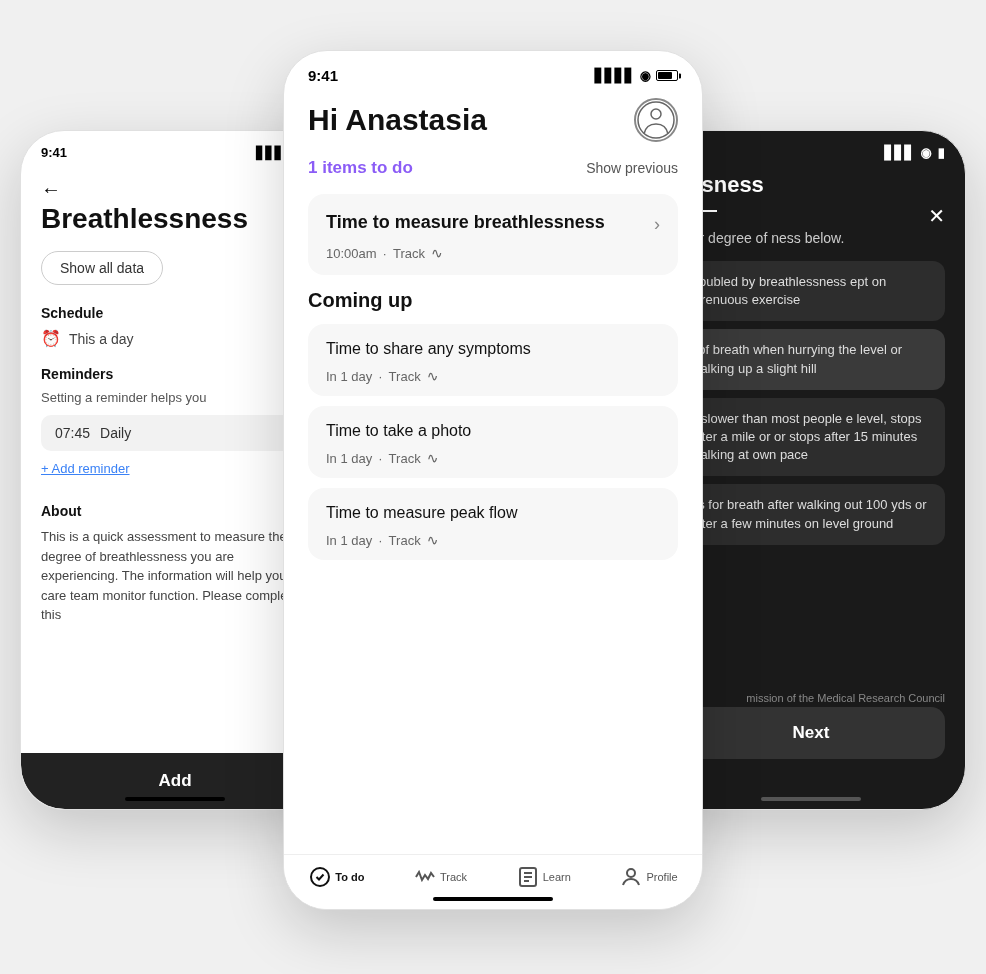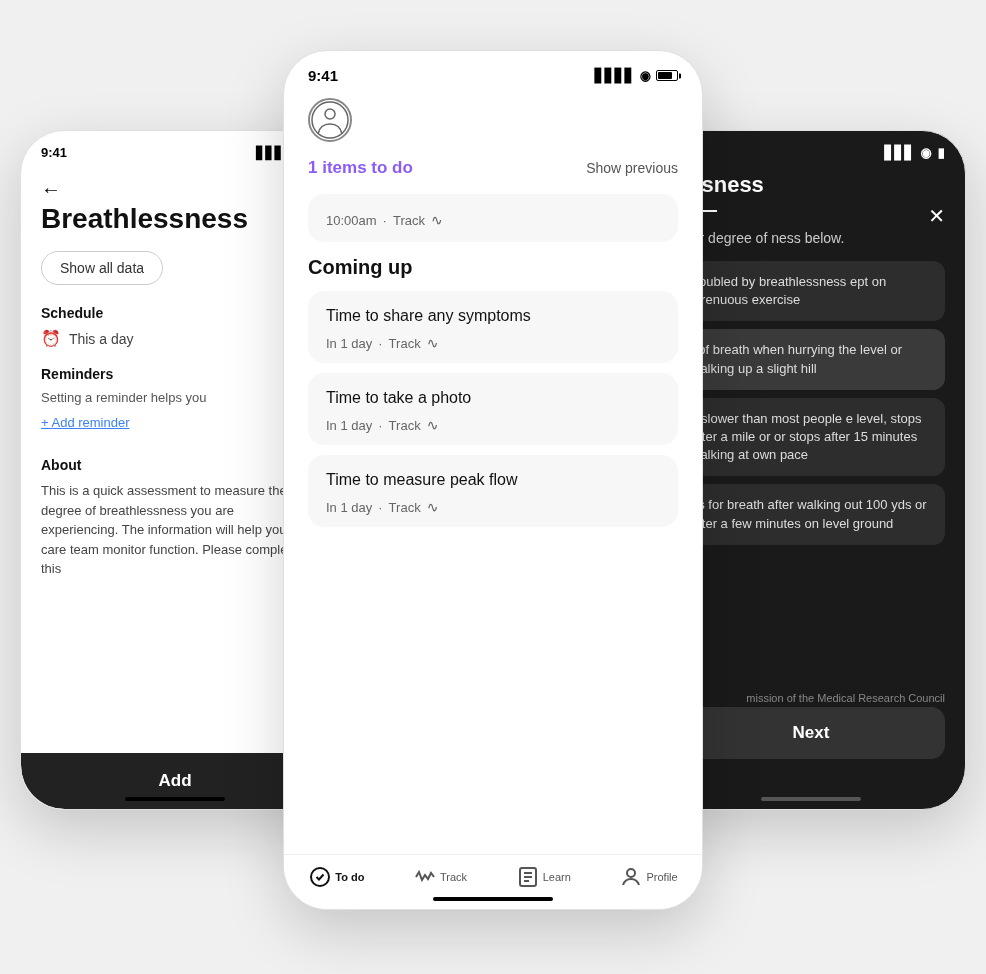--- a/index.html
+++ b/index.html
@@ -452,20 +452,24 @@
     <span class="back-arrow">←</span>
     <h1>Breathlessness</h1>
     <div class="show-all-btn">Show all data</div>
     <div class="section-label">Schedule</div>
     <div class="schedule-row">
       <span class="clock-icon">⏰</span>
       <span>This a day</span>
     </div>
     <div class="section-label">Reminders</div>
     <div class="reminders-desc">Setting a reminder helps you</div>
+    <div class="reminder-pill">
+      <span>07:45</span>
+      <span>Daily</span>
+    </div>
     <div class="add-reminder">+ Add reminder</div>
     <div class="section-label">About</div>
     <div class="about-text">This is a quick assessment to measure the degree of breathlessness you are experiencing. The information will help your care team monitor function. Please complete this</div>
   </div>
   <div class="bottom-btn">Add</div>
   <div class="home-bar-left"></div>
 </div>
 
 <div class="phone phone-right">
   <div class="status-bar">
@@ -494,33 +498,38 @@
     <div class="status-icons">
       <span>▋▋▋▋</span>
       <span>◉</span>
       <div class="battery-icon">
         <div class="battery-fill"></div>
       </div>
     </div>
   </div>
   <div class="center-content">
     <div class="greeting-row">
+      <div class="greeting">Hi Anastasia</div>
       <div class="avatar-icon">
         <svg viewBox="0 0 40 40" width="40" height="40">
           <circle cx="20" cy="20" r="18" fill="none" stroke="#666" stroke-width="1.5"></circle>
           <circle cx="20" cy="14" r="5" fill="none" stroke="#666" stroke-width="1.5"></circle>
           <path d="M8 34 Q10 24 20 24 Q30 24 32 34" fill="none" stroke="#666" stroke-width="1.5"></path>
         </svg>
       </div>
     </div>
     <div class="items-row">
       <span class="items-count">1 items to do</span>
       <span class="show-previous">Show previous</span>
     </div>
     <div class="task-card">
+      <div class="task-card-main">
+        <div class="task-title">Time to measure breathlessness</div>
+        <span class="task-chevron">›</span>
+      </div>
       <div class="task-meta">
         <span>10:00am</span>
         <span>·</span>
         <span>Track</span>
         <span class="track-icon">∿</span>
       </div>
     </div>
     <div class="coming-up-label">Coming up</div>
     <div class="coming-card">
       <div class="coming-title">Time to share any symptoms</div>

